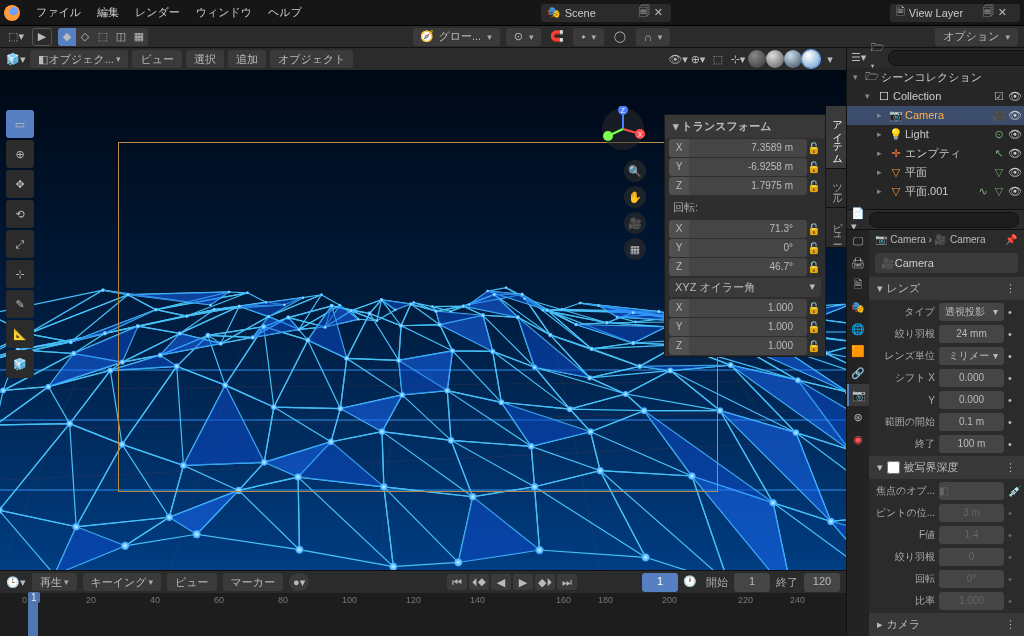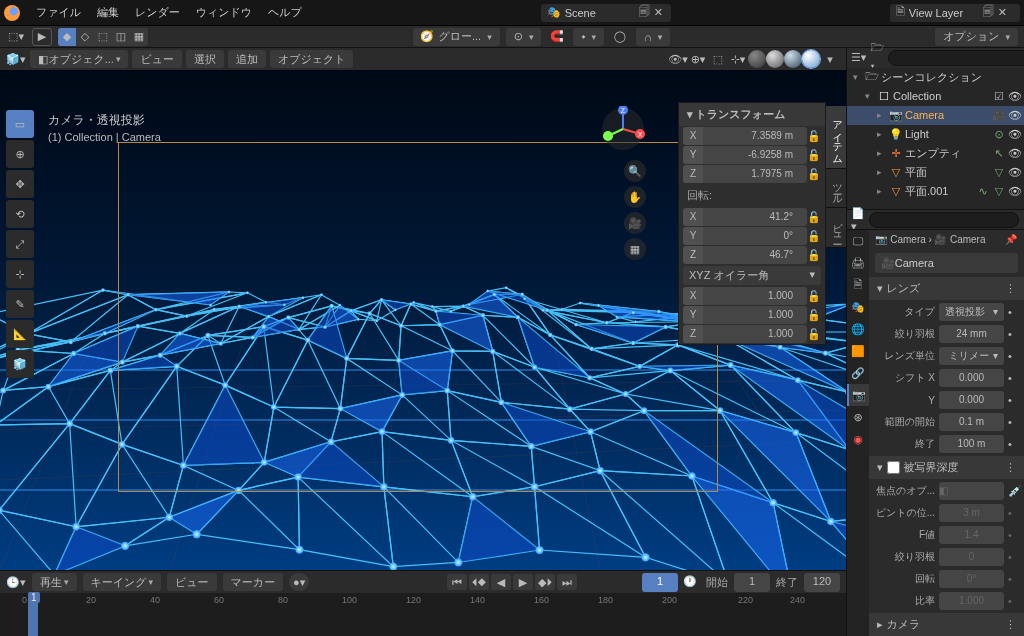--- a/index.html
+++ b/index.html
@@ -47,21 +47,21 @@
 #gizmo { position: absolute; right: 200px; top: 36px; width: 46px; height: 46px; }
 .side-balls { position: absolute; right: 200px; top: 90px; display: flex; flex-direction: column; gap: 4px; }
 .side-balls .sb { width: 22px; height: 22px; background: #2b2b2baa; border-radius: 11px; display:flex; align-items:center; justify-content:center; cursor:pointer; }
 
 
 #vtabs { position: absolute; right: 0; top: 36px; width: 20px; display:flex; flex-direction:column; }
 .vtab { writing-mode: vertical-rl; padding: 8px 2px; background: #2b2b2b; color: #aaa; cursor: pointer; border-bottom: 1px solid #111; font-size: 10px; }
 .vtab.active { background: #3a3a3a; color: #fff; }
 
 
-#npanel { position: absolute; right: 20px; top: 32px; width: 148px; background: #2e2e2e; border: 1px solid #1a1a1a; }
+#npanel { position: absolute; right: 20px; top: 44px; width: 162px; background: #2e2e2e; border: 1px solid #1a1a1a; }
 #npanel .phead { background: #383838; padding: 4px 8px; font-weight: bold; cursor: pointer; }
 #npanel .section-title { padding: 4px 8px; color: #aaa; }
 #npanel .row { display: flex; align-items: center; height: 18px; margin: 1px 4px; }
 #npanel .row .lab { width: 20px; text-align: center; background: #505050; border-radius: 3px 0 0 3px; height: 100%; line-height: 18px; font-size: 10px; }
 #npanel .row .val { flex: 1; text-align: right; background: #454545; padding-right: 14px; height: 100%; line-height: 18px; border-radius: 0 3px 3px 0; font-size: 10px; position: relative; }
 #npanel .lock { width: 14px; text-align: center; color: #888; cursor: pointer; }
 #npanel .rotmode { margin: 2px 4px; background: #3a3a3a; padding: 2px 6px; border-radius: 3px; display:flex; justify-content:space-between; cursor:pointer; }
 
 
 #timeline { height: 66px; background: #2b2b2b; border-top: 1px solid #111; display:flex; flex-direction:column; }
@@ -616,24 +616,20 @@
             <circle cx="885.2772612047592" cy="515.005269057281" r="4.125" fill="url(#node)"></circle>
             <circle cx="989.0539942777707" cy="491.51602548256636" r="4.125" fill="url(#node)"></circle>
             <circle cx="1062.2300237184331" cy="487.4294632671483" r="4.125" fill="url(#node)"></circle>
             <circle cx="1131.5001976599879" cy="499.61696180806786" r="4.125" fill="url(#node)"></circle>
             <circle cx="1232.377571187039" cy="499.8393335957768" r="4.125" fill="url(#node)"></circle>
             <circle cx="1329.0159729198165" cy="478.65978138019796" r="4.125" fill="url(#node)"></circle>
             <circle cx="1395.1395114214292" cy="461.4995242084735" r="4.125" fill="url(#node)"></circle>
           </g>
   </svg>
   <div id="camera-frame"></div>
-  <div id="vp-overlay">
-    <div>カメラ・透視投影</div>
-    <div class="sub">(1) Collection | Camera</div>
-  </div>
   <div id="toolbar-left">
     <div class="tool active">▭</div>
     <div class="tool">⊕</div>
     <div class="tool">✥</div>
     <div class="tool">⟲</div>
     <div class="tool">⤢</div>
     <div class="tool">⊹</div>
     <div class="tool">✎</div>
     <div class="tool">📐</div>
     <div class="tool">🧊</div>
@@ -673,21 +669,21 @@
             <div class="lock">🔓</div>
           </div>
     <div class="row">
             <div class="lab">Z</div>
             <div class="val">1.7975 m</div>
             <div class="lock">🔓</div>
           </div>
     <div class="section-title">回転:</div>
     <div class="row">
             <div class="lab">X</div>
-            <div class="val">41.2°</div>
+            <div class="val">71.3°</div>
             <div class="lock">🔓</div>
           </div>
     <div class="row">
             <div class="lab">Y</div>
             <div class="val">0°</div>
             <div class="lock">🔓</div>
           </div>
     <div class="row">
             <div class="lab">Z</div>
             <div class="val">46.7°</div>
@@ -743,21 +739,21 @@
   <div id="ruler">
     <div id="ticks">
             <div class="tick" style="left: 22px;">0</div>
             <div class="tick" style="left: 86px;">20</div>
             <div class="tick" style="left: 150px;">40</div>
             <div class="tick" style="left: 214px;">60</div>
             <div class="tick" style="left: 278px;">80</div>
             <div class="tick" style="left: 342px;">100</div>
             <div class="tick" style="left: 406px;">120</div>
             <div class="tick" style="left: 470px;">140</div>
-            <div class="tick" style="left: 534px;">160</div>
+            <div class="tick" style="left: 556px;">160</div>
             <div class="tick" style="left: 598px;">180</div>
             <div class="tick" style="left: 662px;">200</div>
             <div class="tick" style="left: 738px;">220</div>
             <div class="tick" style="left: 790px;">240</div>
           </div>
     <div id="playhead">
             <div class="num">1</div>
           </div>
   </div>
 </div>

